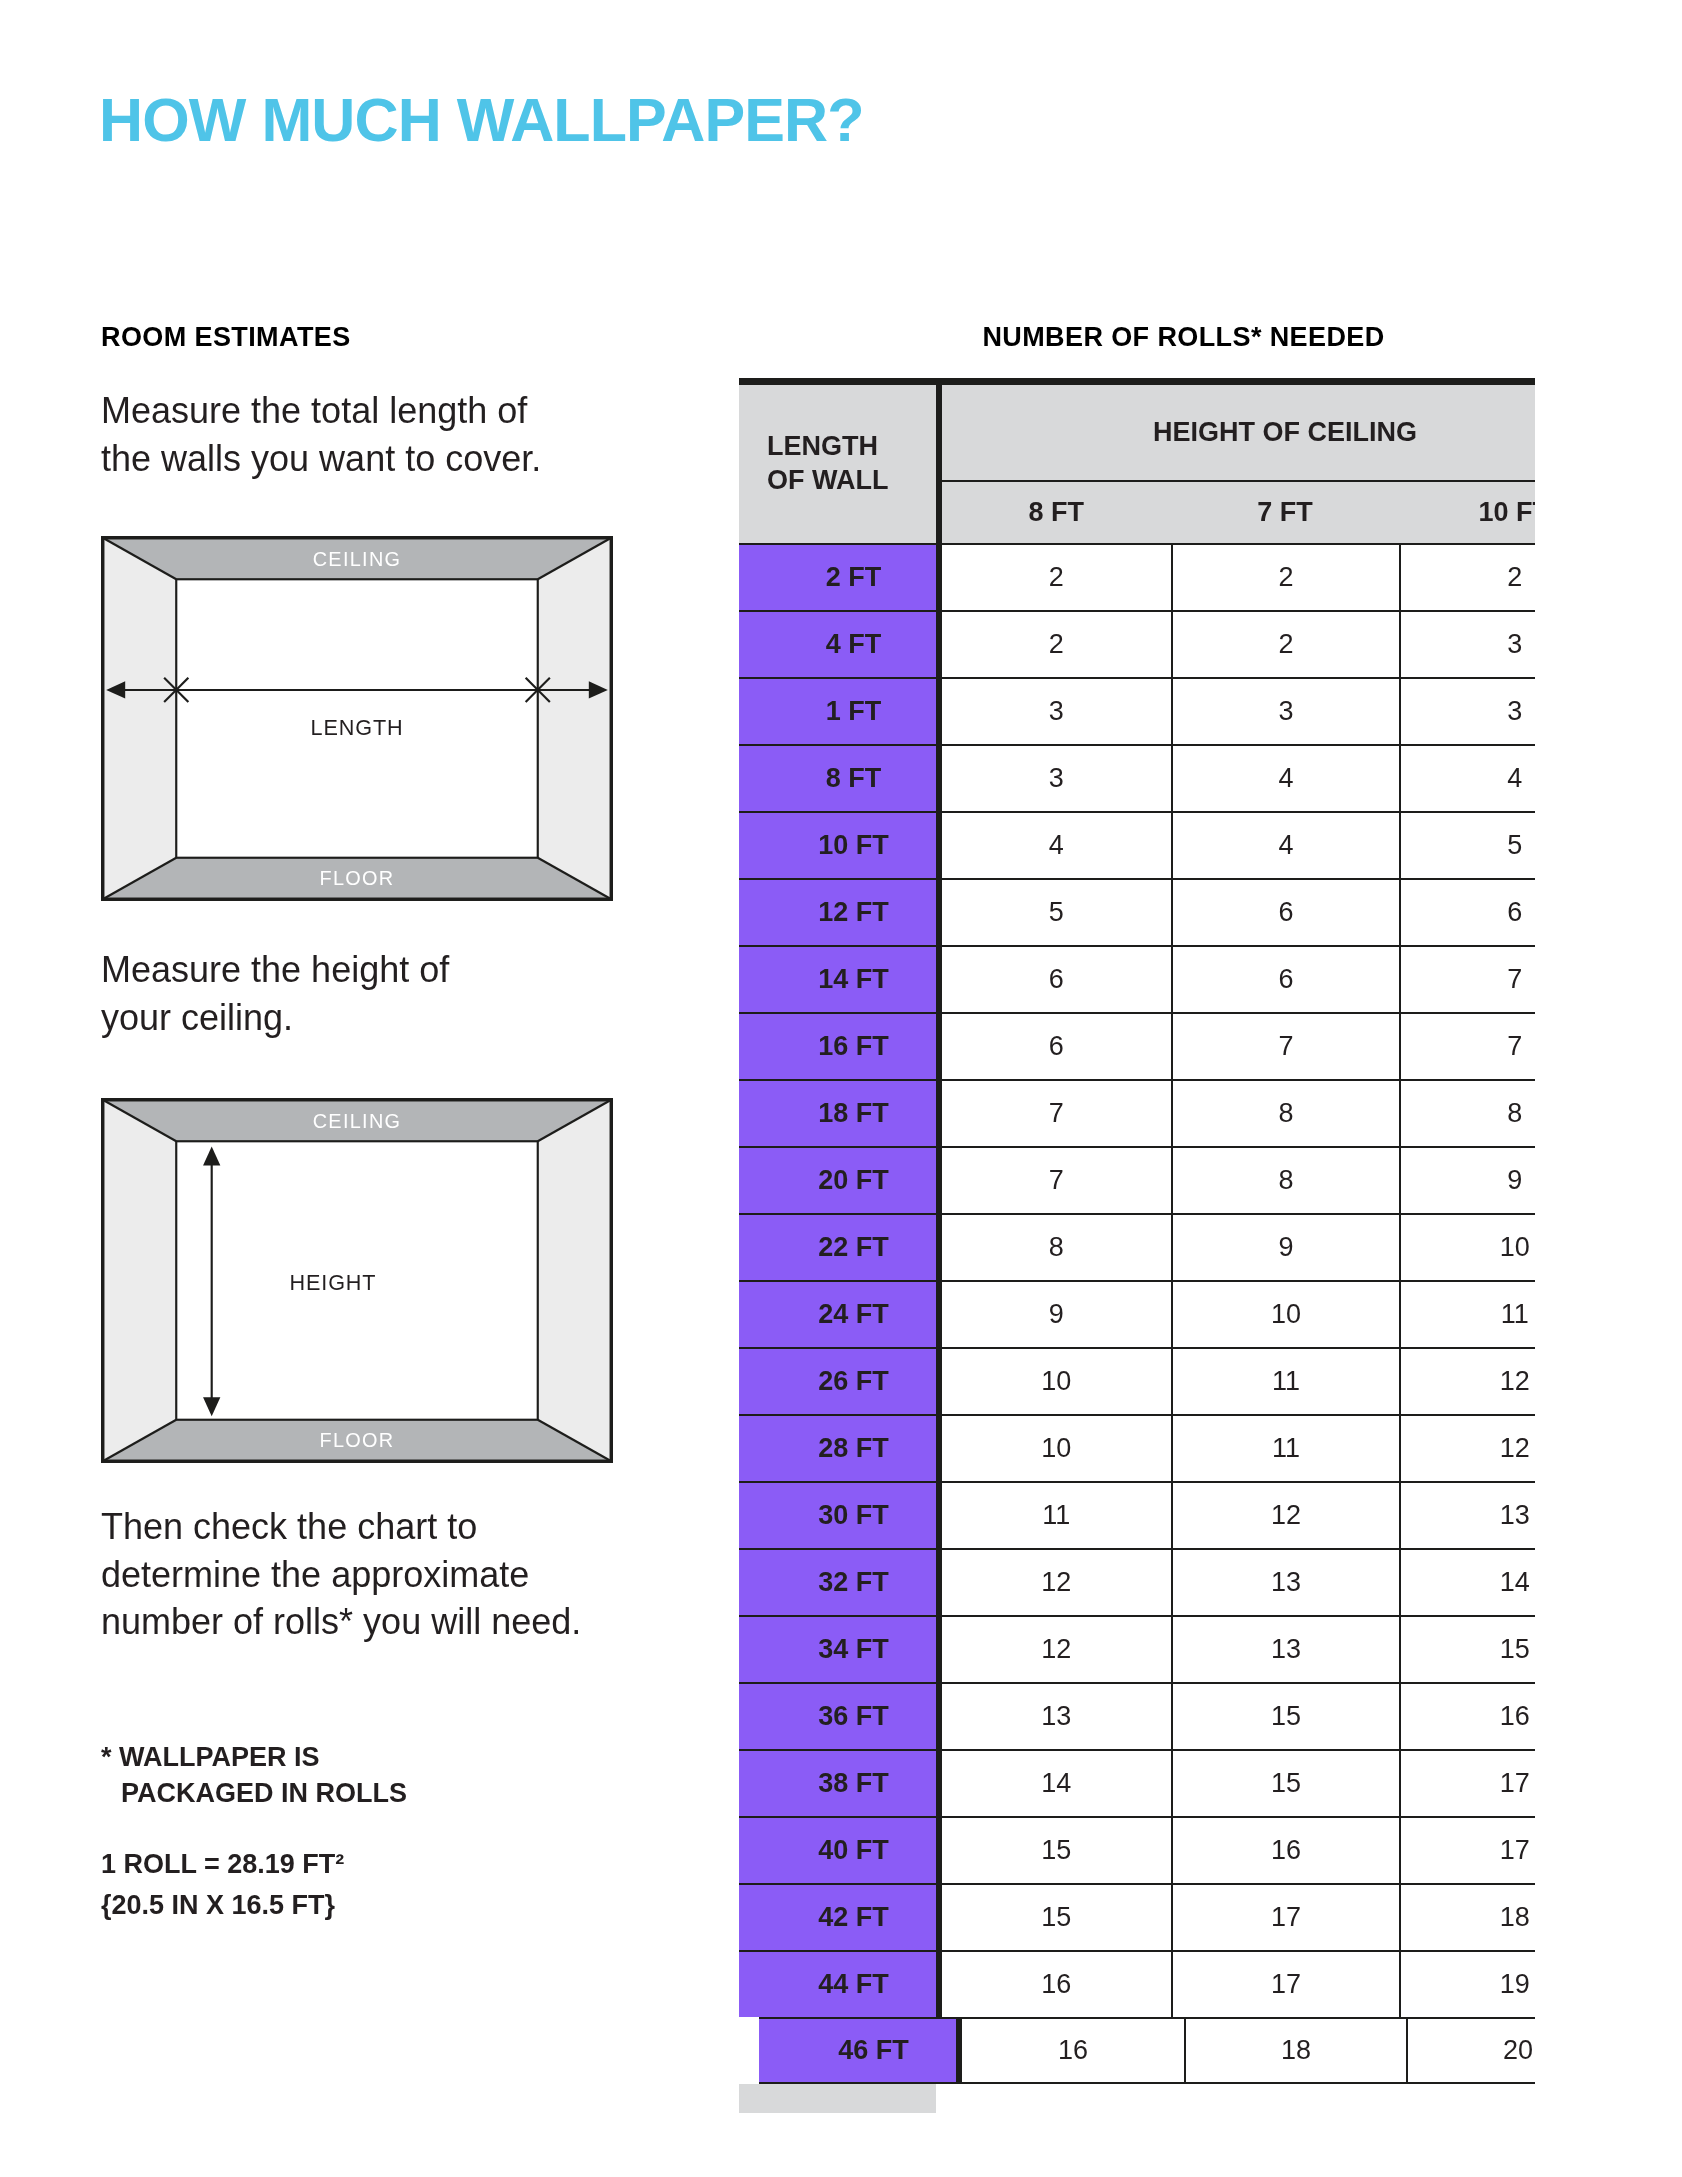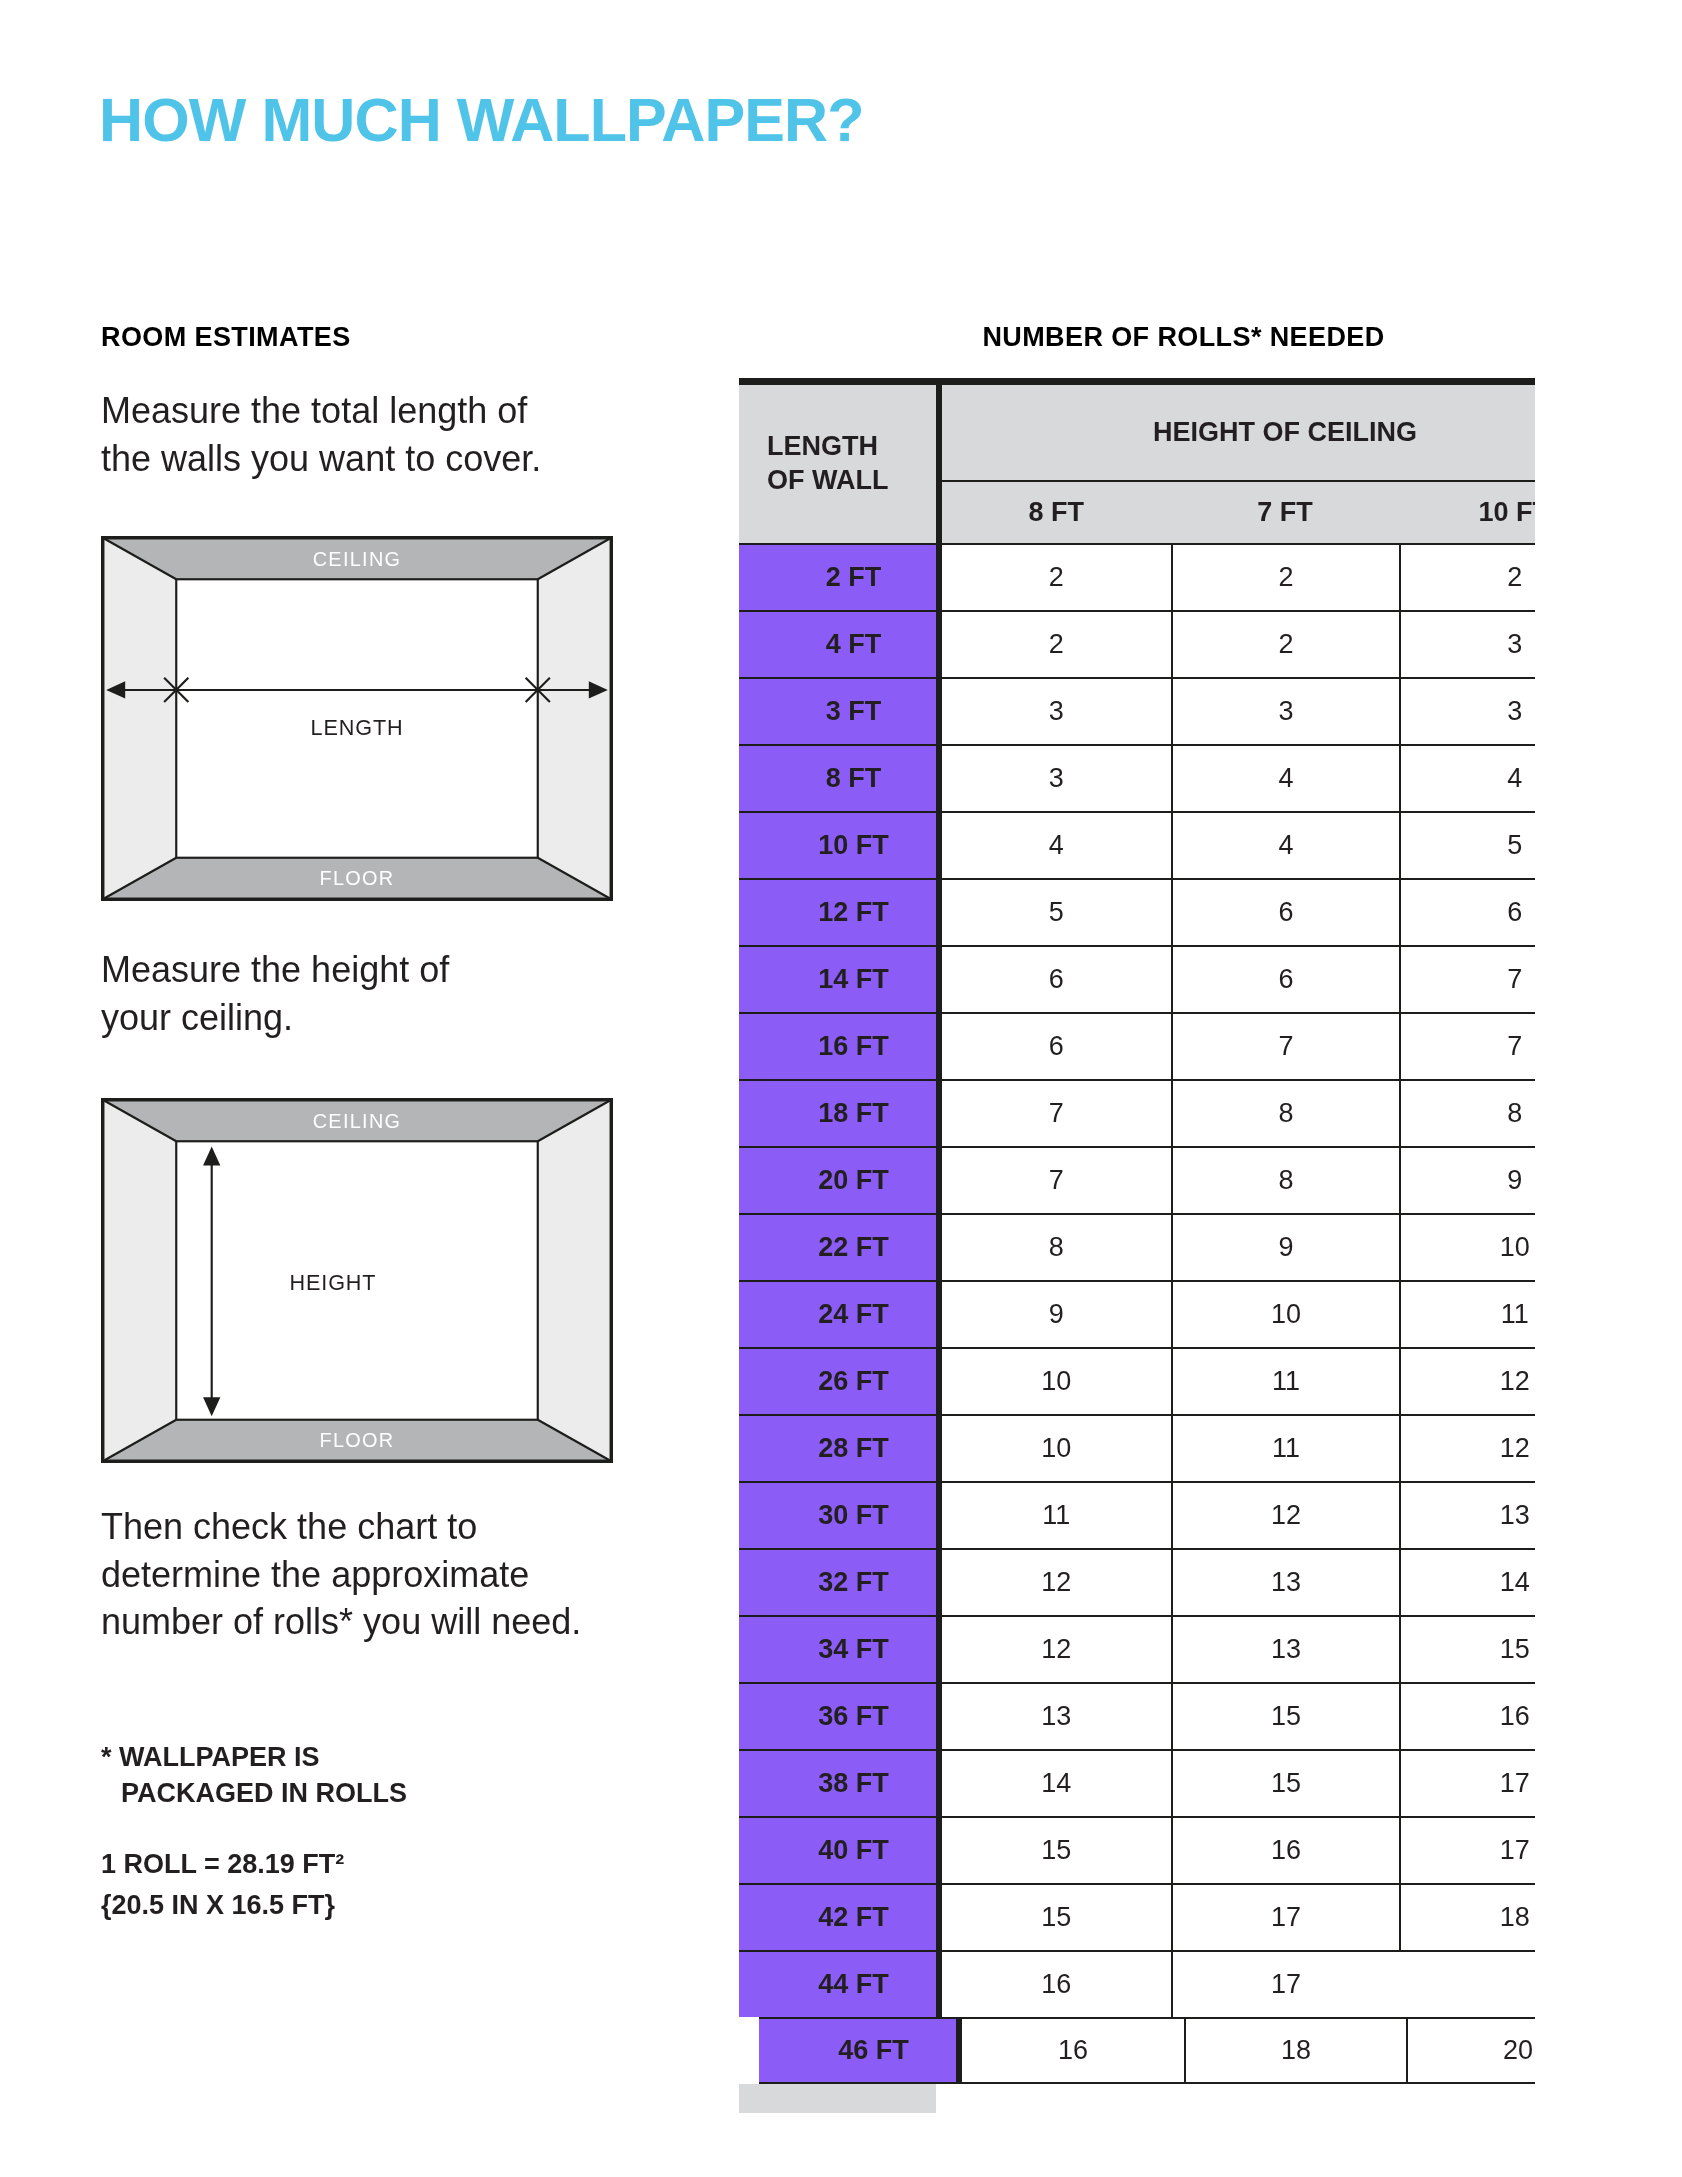--- a/index.html
+++ b/index.html
@@ -202,21 +202,21 @@
           <div class="value-cell">2</div>
           <div class="value-cell">2</div>
         </div>
         <div class="trow">
           <div class="label-cell">4 FT</div>
           <div class="value-cell first">2</div>
           <div class="value-cell">2</div>
           <div class="value-cell">3</div>
         </div>
         <div class="trow">
-          <div class="label-cell">3 FT</div>
+          <div class="label-cell">1 FT</div>
           <div class="value-cell first">3</div>
           <div class="value-cell">3</div>
           <div class="value-cell">3</div>
         </div>
         <div class="trow">
           <div class="label-cell">8 FT</div>
           <div class="value-cell first">3</div>
           <div class="value-cell">4</div>
           <div class="value-cell">4</div>
         </div>
@@ -319,20 +319,21 @@
         <div class="trow">
           <div class="label-cell">42 FT</div>
           <div class="value-cell first">15</div>
           <div class="value-cell">17</div>
           <div class="value-cell">18</div>
         </div>
         <div class="trow">
           <div class="label-cell">44 FT</div>
           <div class="value-cell first">16</div>
           <div class="value-cell">17</div>
+          <div class="value-cell">19</div>
         </div>
         <div class="trow">
           <div class="label-cell">46 FT</div>
           <div class="value-cell first">16</div>
           <div class="value-cell">18</div>
           <div class="value-cell">20</div>
         </div>
       </div>
     <div class="gray-stub"></div>
   </div>

